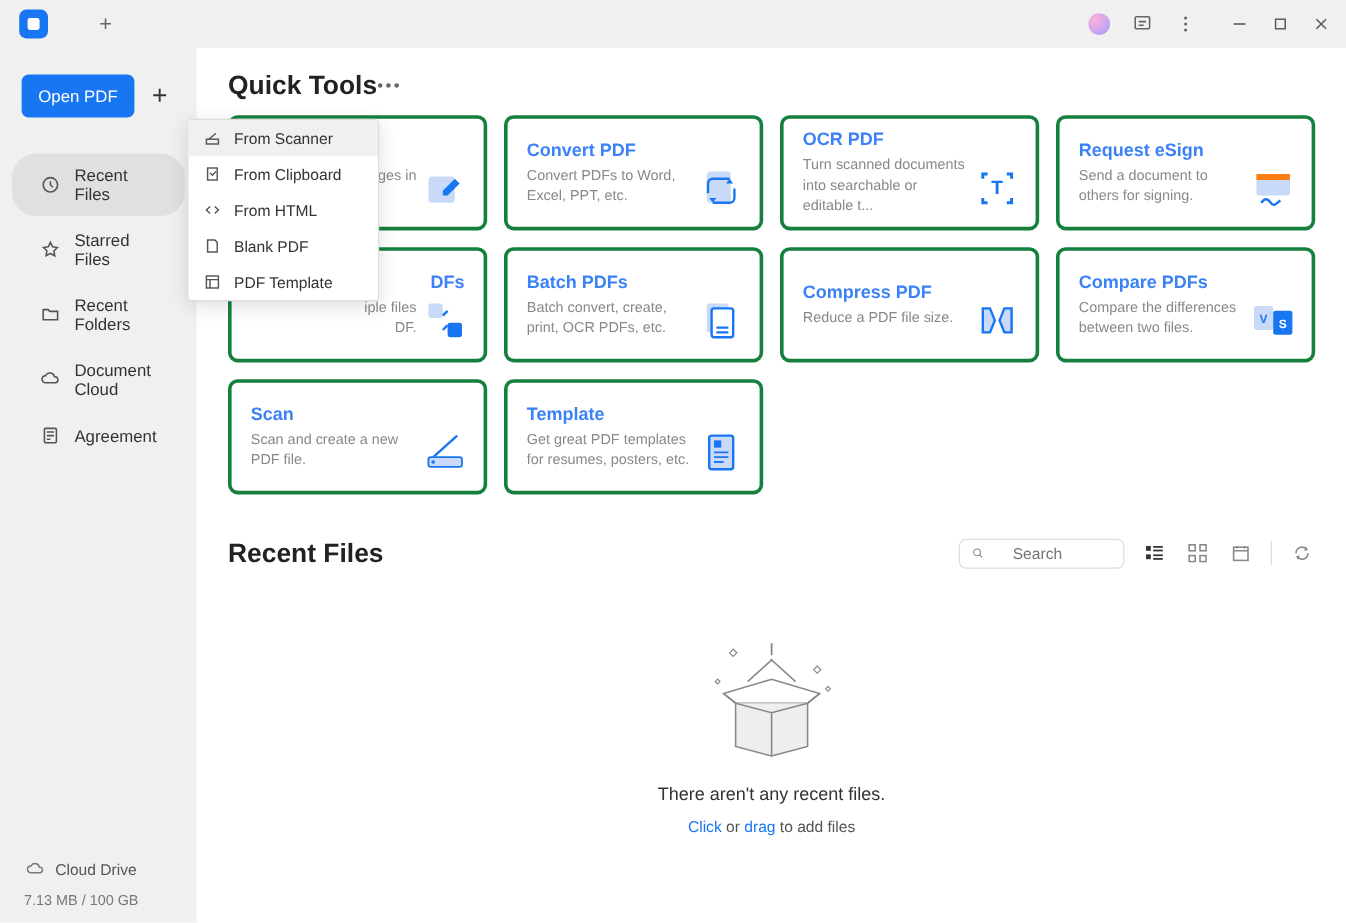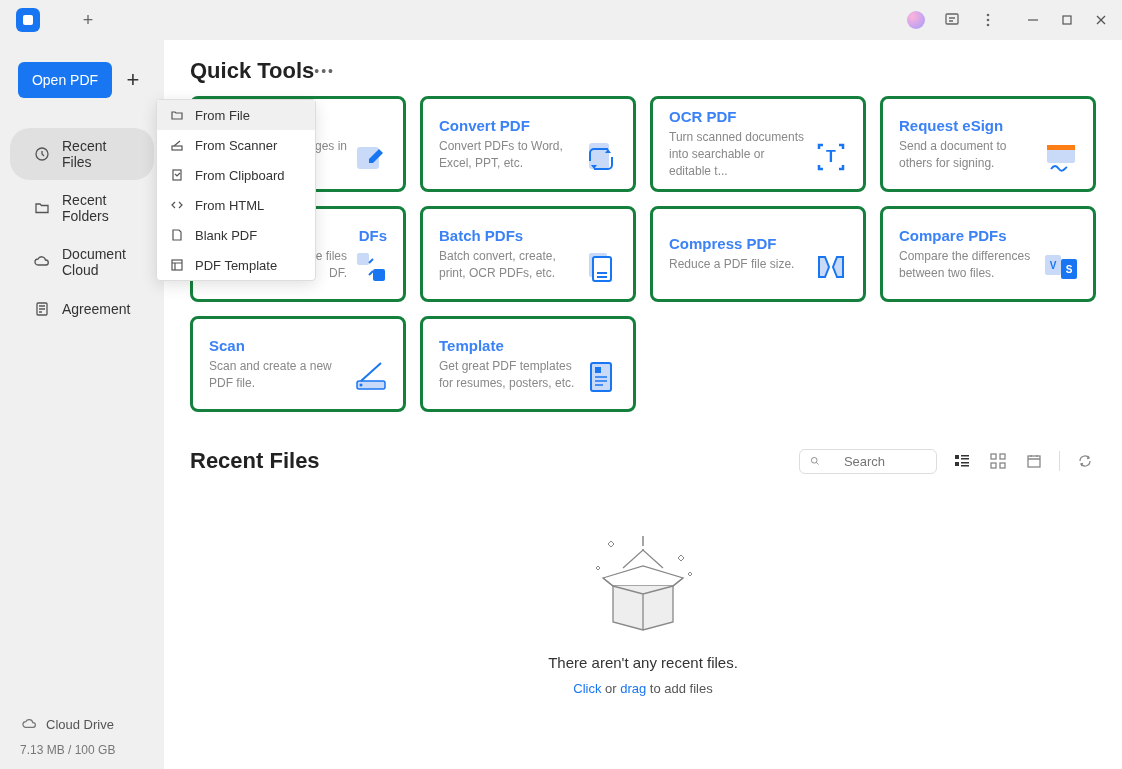--- a/index.html
+++ b/index.html
@@ -125,20 +125,28 @@
     </div>
     <div class="nav-items">
       <div class="nav-item active">
         <span class="nav-icon">
             <svg width="16" height="16" viewBox="0 0 16 16" fill="none" stroke="#555" stroke-width="1.3">
               <circle cx="8" cy="8" r="6"></circle>
               <path d="M8 5v3l2 2"></path>
             </svg>
           </span>
         <span>Recent Files</span>
+      </div>
+      <div class="nav-item">
+        <span class="nav-icon">
+            <svg width="16" height="16" viewBox="0 0 16 16" fill="none" stroke="#555" stroke-width="1.3">
+              <path d="M8 2l1.8 3.7 4 .6-2.9 2.8.7 4L8 11.2 4.4 13l.7-4L2.2 6.3l4-.6z"></path>
+            </svg>
+          </span>
+        <span>Starred Files</span>
       </div>
       <div class="nav-item">
         <span class="nav-icon">
             <svg width="16" height="16" viewBox="0 0 16 16" fill="none" stroke="#555" stroke-width="1.3">
               <path d="M2 4h4l1.5 1.5H14v7H2z"></path>
             </svg>
           </span>
         <span>Recent Folders</span>
       </div>
       <div class="nav-item">
@@ -356,28 +364,20 @@
         </div>
       </div>
     </div>
   </div>
 </div>
 
 <div class="dropdown">
   <div class="dropdown-item">
     <span class="dropdown-icon">
         <svg width="14" height="14" viewBox="0 0 14 14" fill="none" stroke="#555" stroke-width="1.2">
-          <path d="M2 4h3l1 1h6v6H2z"></path>
-        </svg>
-      </span>
-    <span>From File</span>
-  </div>
-  <div class="dropdown-item">
-    <span class="dropdown-icon">
-        <svg width="14" height="14" viewBox="0 0 14 14" fill="none" stroke="#555" stroke-width="1.2">
           <rect x="2" y="8" width="10" height="4"></rect>
           <path d="M4 8l6-5"></path>
         </svg>
       </span>
     <span>From Scanner</span>
   </div>
   <div class="dropdown-item">
     <span class="dropdown-icon">
         <svg width="14" height="14" viewBox="0 0 14 14" fill="none" stroke="#555" stroke-width="1.2">
           <rect x="3" y="2" width="8" height="10"></rect>

